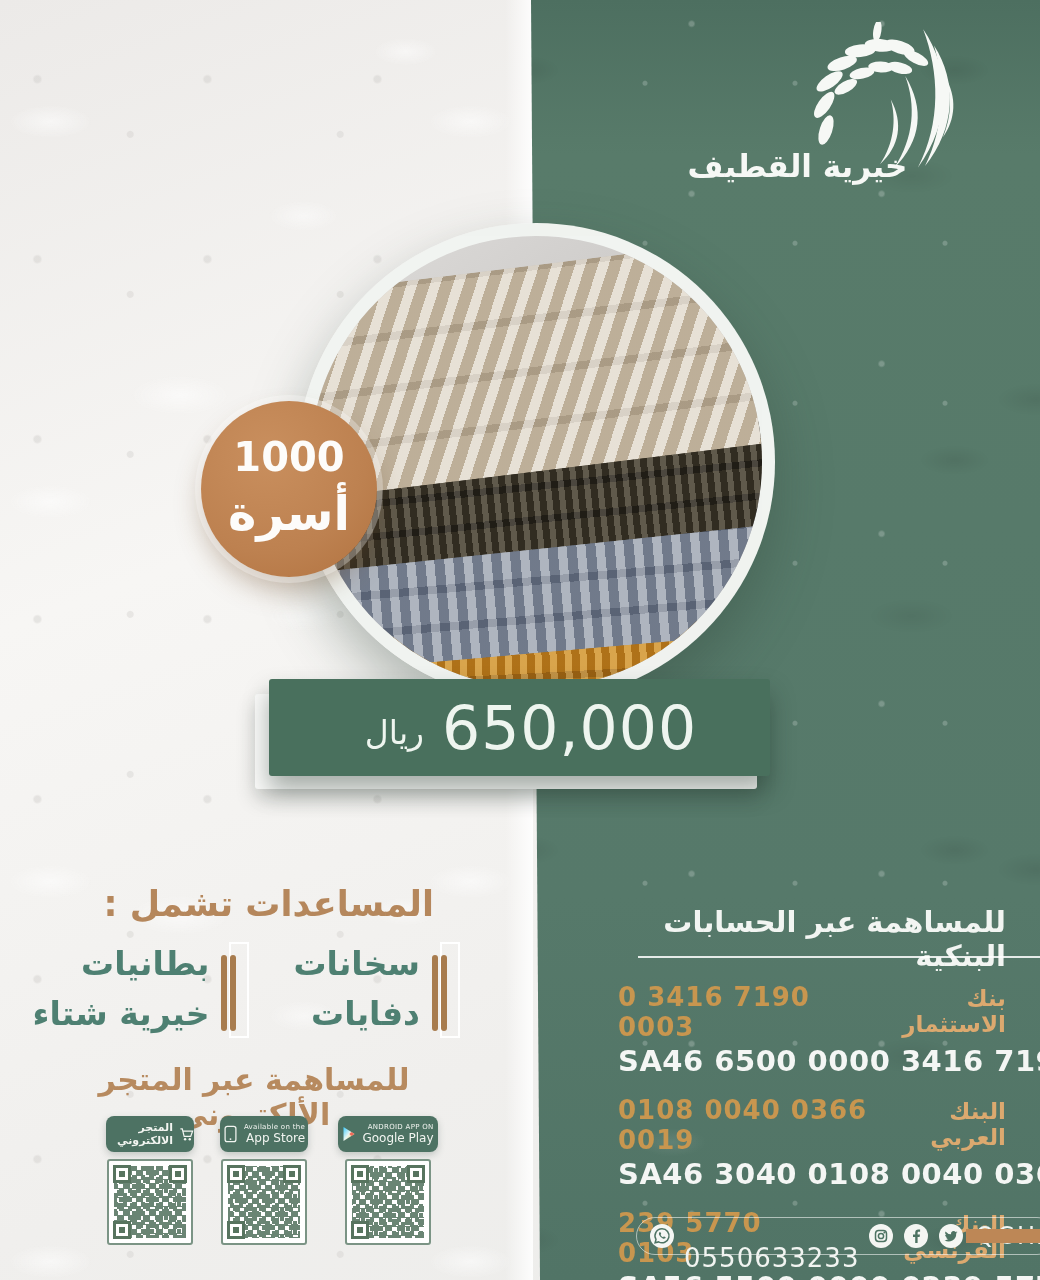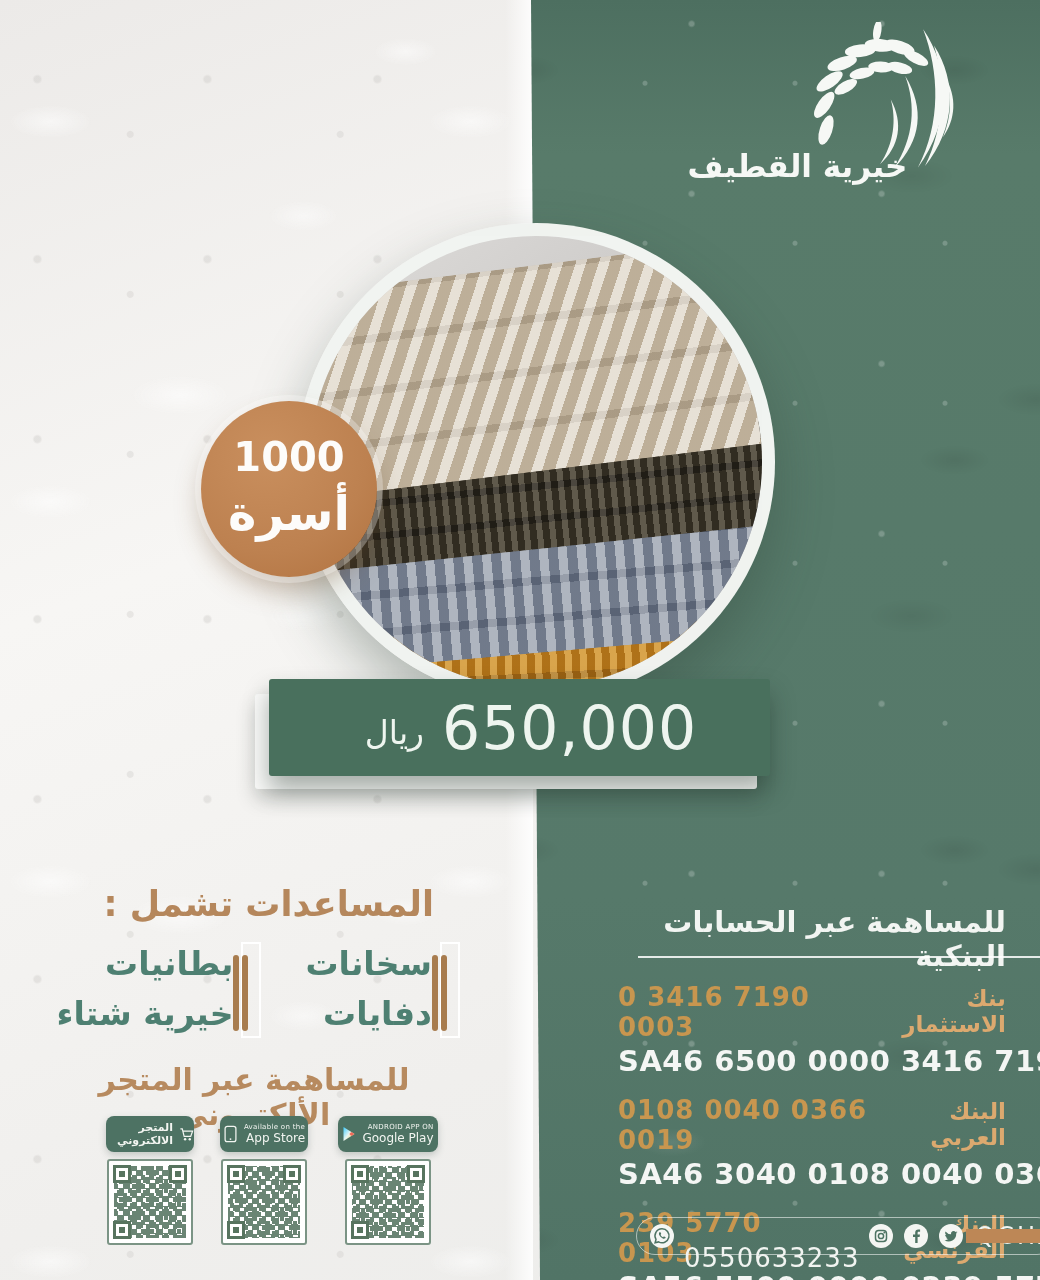--- a/index.html
+++ b/index.html
@@ -79,21 +79,21 @@
   .amount-box { position:absolute; left:269px; top:679px; width:501px; height:97px;
     background:#49705d; border-radius:3px; z-index:4; display:flex; align-items:center; justify-content:center;
     gap:18px; direction:rtl; box-shadow:0 14px 24px rgba(25,45,35,.38); color:#eef5ef; }
   .amount-value { font-size:60px; font-weight:500; letter-spacing:1px; }
   .amount-currency { font-size:33px; font-weight:500; padding-top:10px;margin-left:23px; }
   
   .aid-heading { position:absolute; left:52px; top:884px; width:382px; text-align:right; direction:rtl;
     color:#b5875c; font-size:35px; font-weight:bold; z-index:2; }
   .aid-grid { position:absolute; left:40px; top:942px; width:420px; direction:rtl;
     display:flex; gap:44px; z-index:2; }
-  .aid-col { display:flex; }
+  .aid-col { display:flex; gap:12px; }
   .bracket { position:relative; width:28px; height:100px; flex:0 0 28px; }
   .bracket-outline { position:absolute; right:0; top:0; width:20px; height:96px;
     border:2px solid rgba(255,255,255,.95); }
   .bracket-bars { position:absolute; left:0; top:13px; display:flex; gap:3px; }
   .bracket-bars span { width:6px; height:76px; background:#a87c4e; border-radius:3px; }
   .aid-texts { display:flex; flex-direction:column; gap:14px; padding-top:4px; }
   .aid-item { color:#4e8072; font-size:33px; font-weight:bold; line-height:1.1; white-space:nowrap; }
   
   .store-heading { position:absolute; left:52px; top:1062px; width:404px; text-align:center; direction:rtl;
     color:#b78a5f; font-size:30px; font-weight:bold; z-index:2; }

